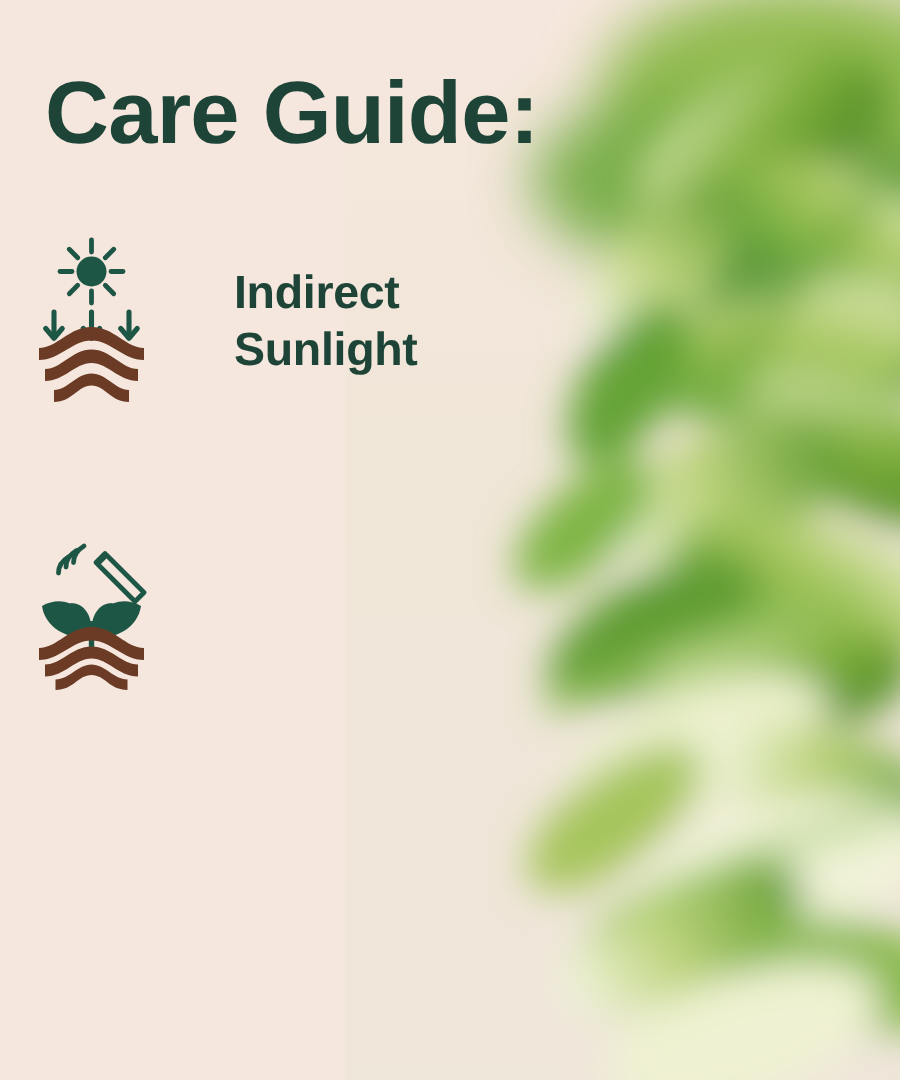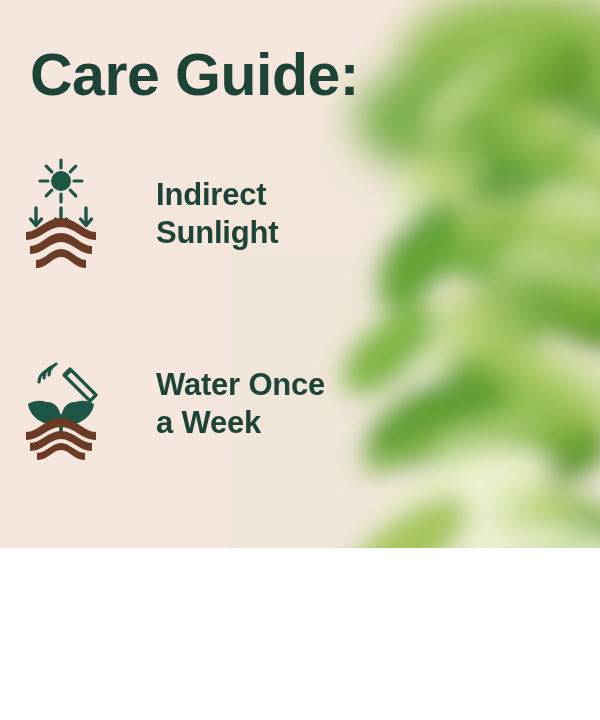--- a/index.html
+++ b/index.html
@@ -9,21 +9,21 @@
   body {
     width: 600px;
     height: 720px;
     overflow: hidden;
     font-family: "Liberation Sans", sans-serif;
   }
 
   #care-guide-card {
     position: relative;
     width: 600px;
-    height: 548px;
+    height: 720px;
     background: #F6E7DE;
     overflow: hidden;
   }
 
   
   .plant-photo {
     position: absolute;
     top: 0;
     right: 0;
     width: 370px;
@@ -221,18 +221,16 @@
             <rect x="35.2" y="66" width="3.6" height="22" rx="1.6"></rect>
           </g>
 
           <g fill="#6B3B26">
             <path d="M2 92 L2 84 C 14 84, 22 70, 37 70 C 52 70, 60 84, 72 84 L72 92 C 58 92, 50 79, 37 79 C 24 79, 16 92, 2 92 Z"></path>
             <path d="M6 103 L6 95 C 17 95, 24 83, 37 83 C 50 83, 57 95, 68 95 L68 103 C 55 103, 48 91, 37 91 C 26 91, 19 103, 6 103 Z"></path>
             <path d="M13 112 L13 105 C 22 105, 28 95, 37 95 C 46 95, 52 105, 61 105 L61 112 C 49 112, 46 102, 37 102 C 28 102, 25 112, 13 112 Z"></path>
           </g>
         </svg>
       </span>
-      <div class="care-label">Water Once
-a Week</div>
     </div>
 
   </div>
 </div>
 
 </body></html>

